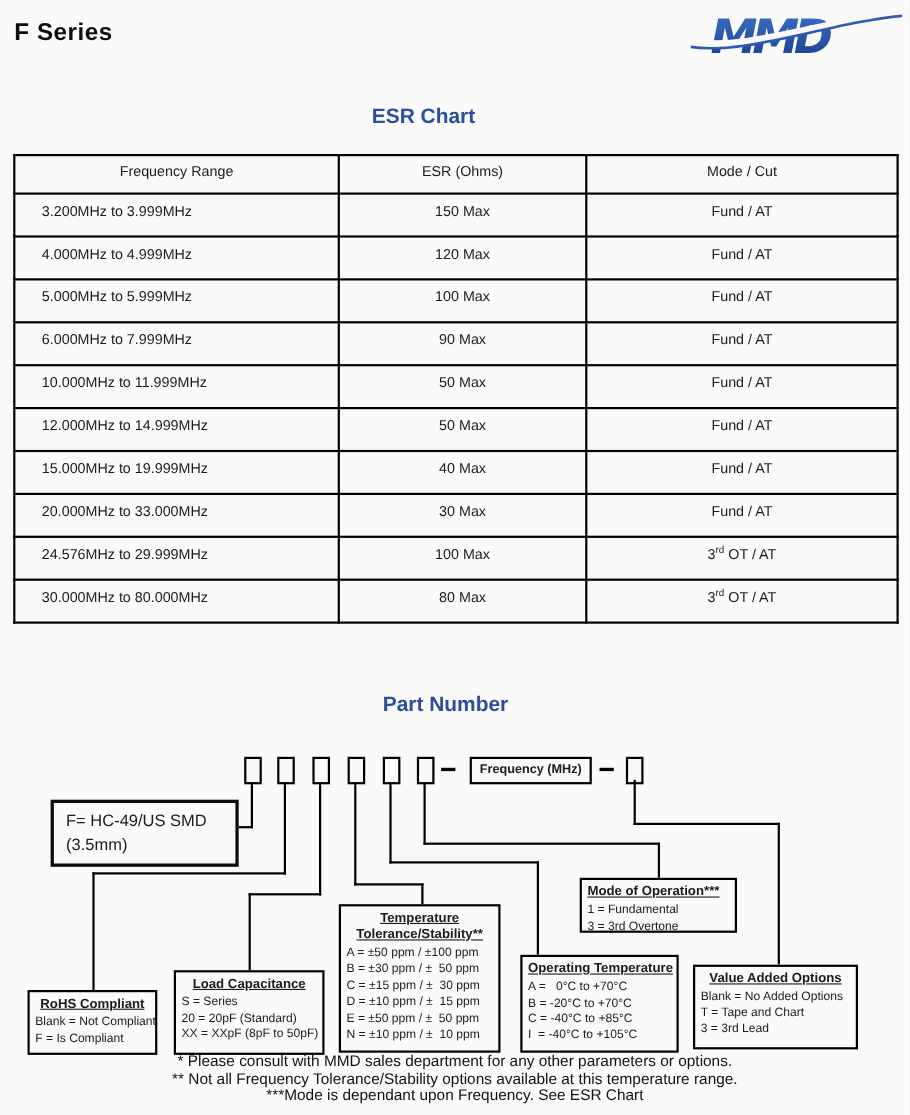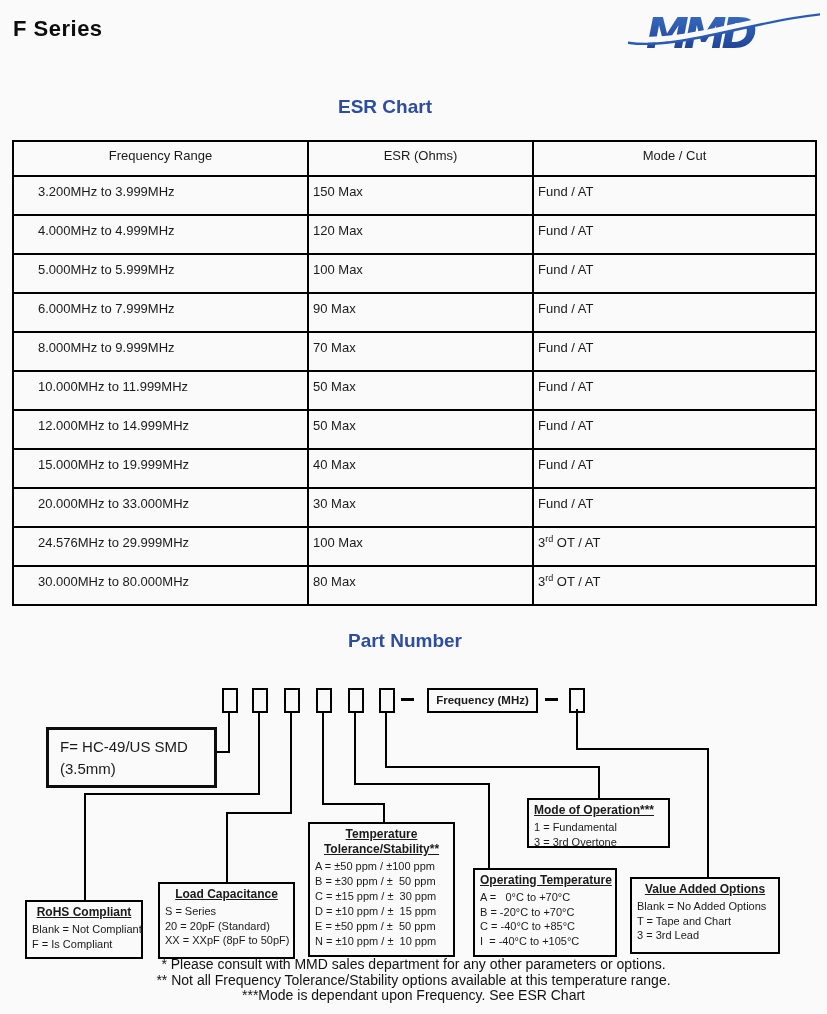--- a/index.html
+++ b/index.html
@@ -24,21 +24,21 @@
   }
   .esr-table thead th{text-align:center;height:27px;}
   .esr-table td{height:30px;}
   .esr-table tbody tr td{padding-top:7px;}
   .esr-table tr{height:38px;}
   .esr-table thead tr{height:35px;}
   .col-freq{width:295px;}
   .col-esr{width:225px;}
   .col-mode{width:283px;}
   .esr-table td.cell-freq{text-align:left;padding-left:24px;}
-  .esr-table td.cell-esr,.esr-table td.cell-mode{}
+  .esr-table td.cell-esr,.esr-table td.cell-mode{text-align:center;}
   sup{font-size:9px;vertical-align:super;line-height:0;}
   
   .digit-box{position:absolute;top:688px;width:12px;height:21px;border:2px solid #000;background:#fafafa;}
   .freq-box{
     position:absolute;left:427px;top:688px;width:107px;height:21px;border:2px solid #000;
     font-size:11.5px;font-weight:bold;text-align:center;line-height:21px;background:#fafafa;
   }
   .dash{position:absolute;top:698px;width:13px;height:3px;background:#000;}
   .line{position:absolute;background:#000;}
   .series-box{
@@ -106,25 +106,20 @@
           <td class="cell-freq">5.000MHz to 5.999MHz</td>
           <td class="cell-esr">100 Max</td>
           <td class="cell-mode">Fund / AT</td>
         </tr>
         <tr>
           <td class="cell-freq">6.000MHz to 7.999MHz</td>
           <td class="cell-esr">90 Max</td>
           <td class="cell-mode">Fund / AT</td>
         </tr>
         <tr>
-          <td class="cell-freq">8.000MHz to 9.999MHz</td>
-          <td class="cell-esr">70 Max</td>
-          <td class="cell-mode">Fund / AT</td>
-        </tr>
-        <tr>
           <td class="cell-freq">10.000MHz to 11.999MHz</td>
           <td class="cell-esr">50 Max</td>
           <td class="cell-mode">Fund / AT</td>
         </tr>
         <tr>
           <td class="cell-freq">12.000MHz to 14.999MHz</td>
           <td class="cell-esr">50 Max</td>
           <td class="cell-mode">Fund / AT</td>
         </tr>
         <tr>

